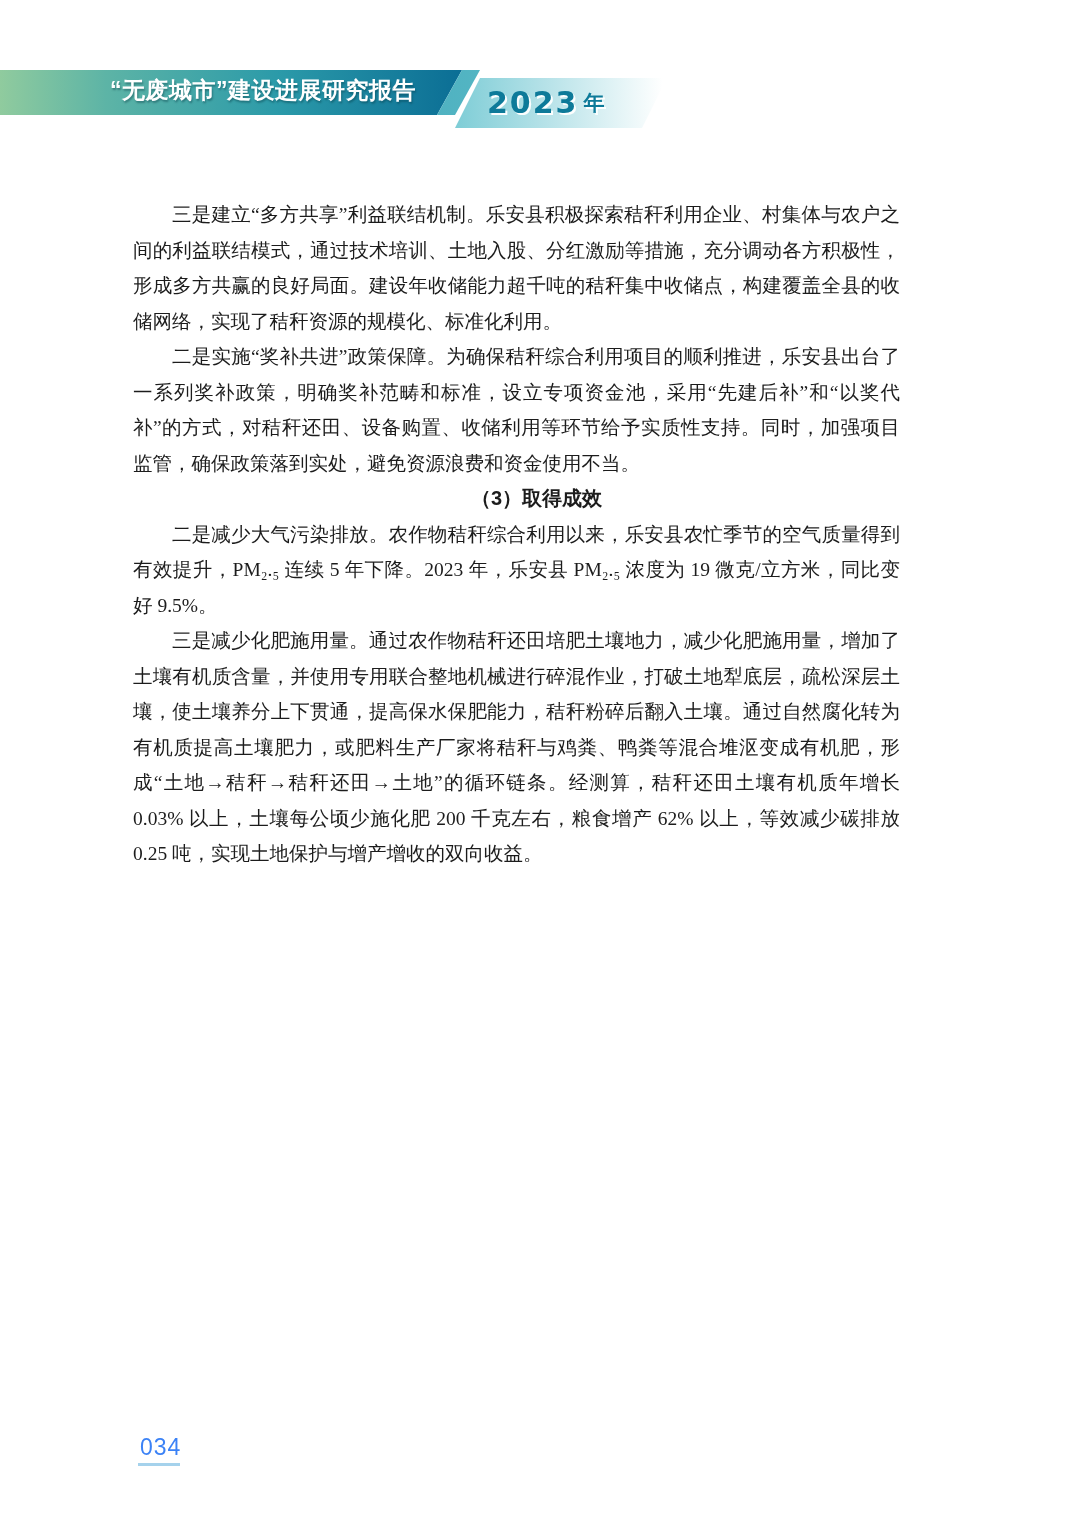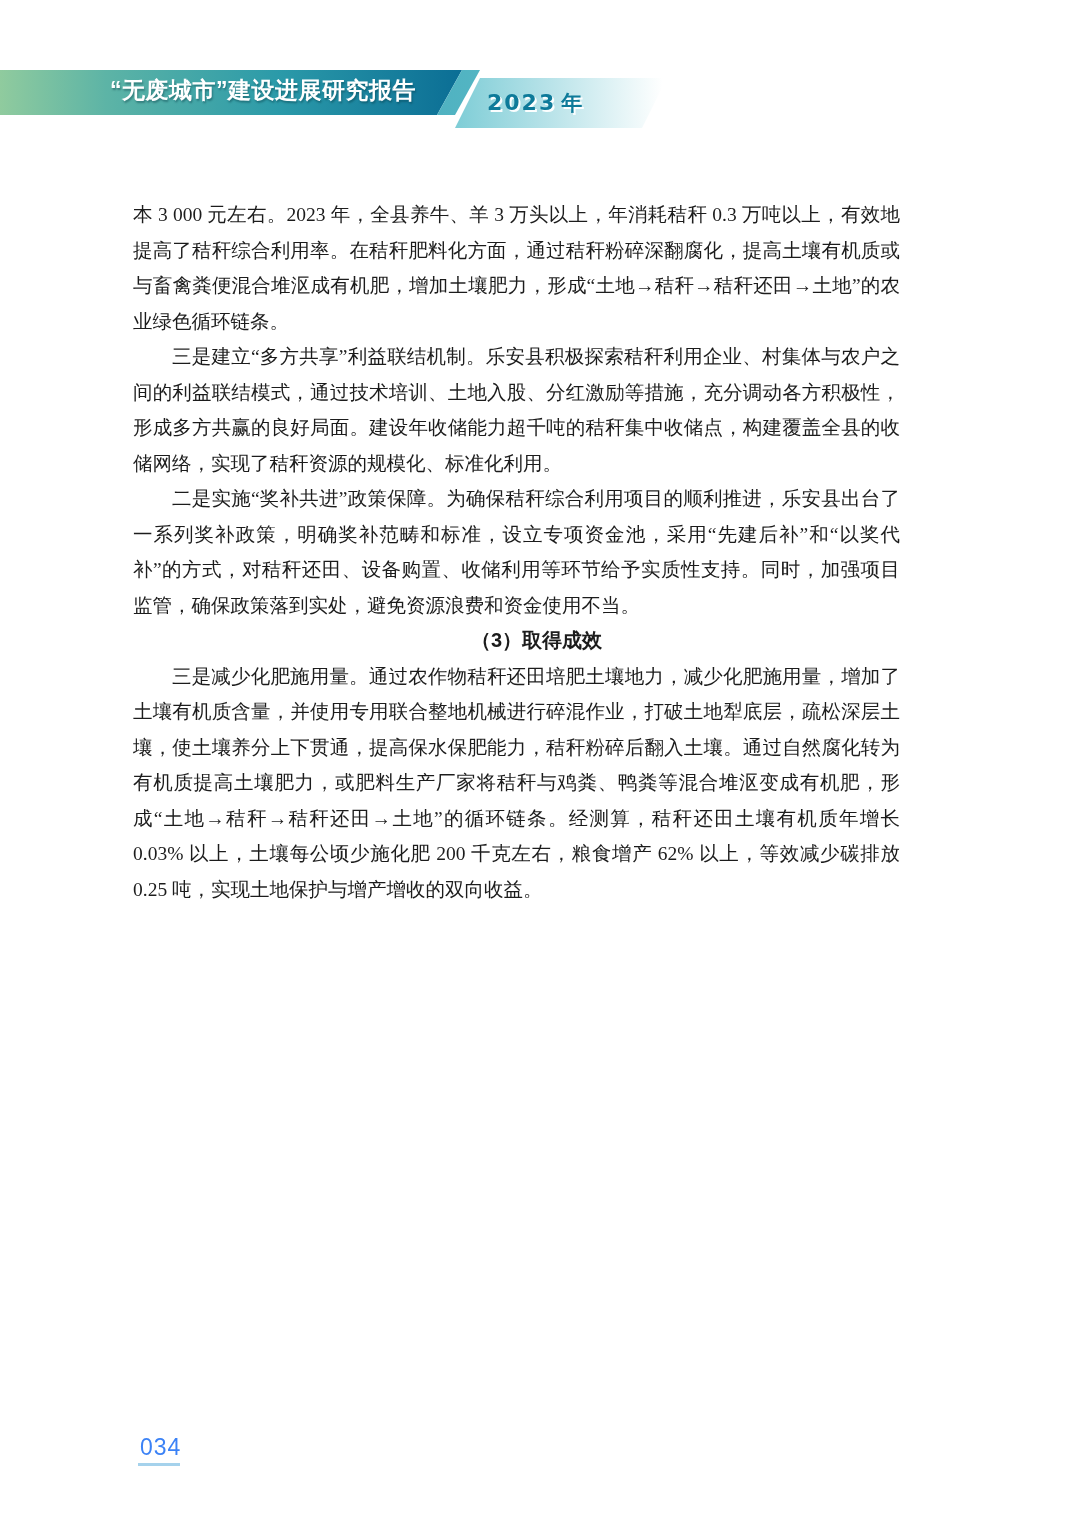--- a/index.html
+++ b/index.html
@@ -36,21 +36,21 @@
   }
   .banner-chip {
     position:absolute; left:455px; top:8px; width:212px; height:50px;
     background:linear-gradient(90deg,#7ecdd6 0%, #b9e3e9 45%, #ffffff 98%);
     clip-path:polygon(25px 0, 100% 0, calc(100% - 25px) 100%, 0 100%);
     display:flex; align-items:center;
     padding-left:32px; box-sizing:border-box;
   }
   .chip-year {
     font-family:"DejaVu Sans","Liberation Sans",sans-serif;
-    font-weight:800; font-size:22px; line-height:1;
+    font-weight:800; font-size:30px; line-height:1;
     color:#0d7a99; letter-spacing:2px;
     text-shadow:2px 2px 0 rgba(255,255,255,0.95);
   }
   .chip-year-suffix {
     font-family:"DejaVu Sans","Liberation Sans",sans-serif;
     font-weight:800; font-size:21px; line-height:1;
     color:#0d7a99; margin-left:5px;
     text-shadow:2px 2px 0 rgba(255,255,255,0.95);
   }
 
@@ -92,23 +92,23 @@
     <div class="banner-bar"></div>
     <div class="banner-tip"></div>
     <div class="banner-title">“无废城市”建设进展研究报告</div>
     <div class="banner-chip">
       <span class="chip-year">2023</span>
       <span class="chip-year-suffix">年</span>
     </div>
   </div>
 
   <div class="content">
-    <p class="continuation">本 3 000 元左右。2023 年，全县养牛、羊 3 万头以上，年消耗秸秆 0.3 万吨以上，有效地提高了秸秆综合利用率。在秸秆肥料化方面，通过秸秆粉碎深翻腐化，提高土壤有机质或与畜禽粪便混合堆沤成有机肥，增加土壤肥力，形成“土地→秸秆→秸秆还田→土地”的农业绿色循环链条。</p>
     <p class="indent">三是建立“多方共享”利益联结机制。乐安县积极探索秸秆利用企业、村集体与农户之间的利益联结模式，通过技术培训、土地入股、分红激励等措施，充分调动各方积极性，形成多方共赢的良好局面。建设年收储能力超千吨的秸秆集中收储点，构建覆盖全县的收储网络，实现了秸秆资源的规模化、标准化利用。</p>
     <p class="indent">二是实施“奖补共进”政策保障。为确保秸秆综合利用项目的顺利推进，乐安县出台了一系列奖补政策，明确奖补范畴和标准，设立专项资金池，采用“先建后补”和“以奖代补”的方式，对秸秆还田、设备购置、收储利用等环节给予实质性支持。同时，加强项目监管，确保政策落到实处，避免资源浪费和资金使用不当。</p>
     <p class="heading">（3）取得成效</p>
+    <p class="indent">二是减少大气污染排放。农作物秸秆综合利用以来，乐安县农忙季节的空气质量得到有效提升，PM₂.₅ 连续 5 年下降。2023 年，乐安县 PM₂.₅ 浓度为 19 微克/立方米，同比变好 9.5%。</p>
     <p class="indent">三是减少化肥施用量。通过农作物秸秆还田培肥土壤地力，减少化肥施用量，增加了土壤有机质含量，并使用专用联合整地机械进行碎混作业，打破土地犁底层，疏松深层土壤，使土壤养分上下贯通，提高保水保肥能力，秸秆粉碎后翻入土壤。通过自然腐化转为有机质提高土壤肥力，或肥料生产厂家将秸秆与鸡粪、鸭粪等混合堆沤变成有机肥，形成“土地→秸秆→秸秆还田→土地”的循环链条。经测算，秸秆还田土壤有机质年增长 0.03% 以上，土壤每公顷少施化肥 200 千克左右，粮食增产 62% 以上，等效减少碳排放 0.25 吨，实现土地保护与增产增收的双向收益。</p>
   </div>
 
   <div class="page-number">034</div>
   <div class="page-number-underline"></div>
 
 </div>
 
 </body></html>

